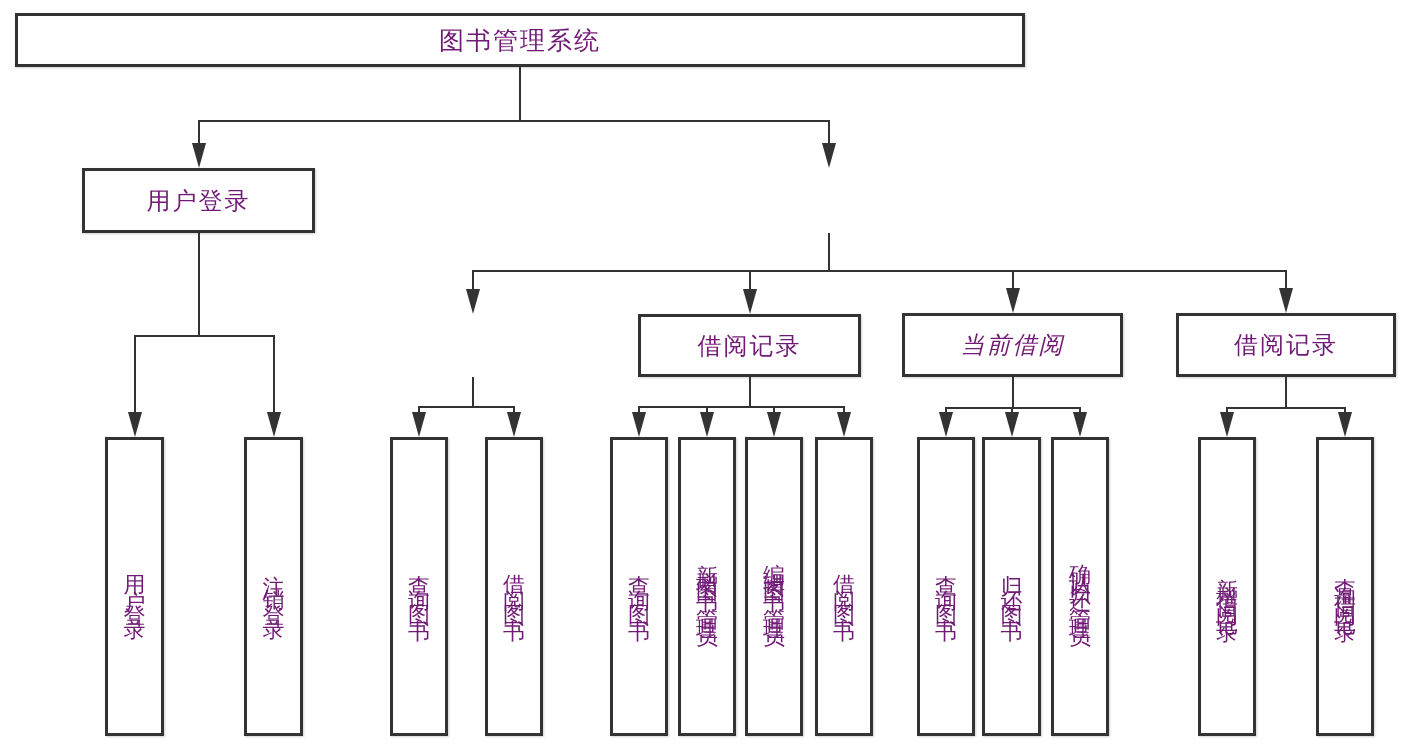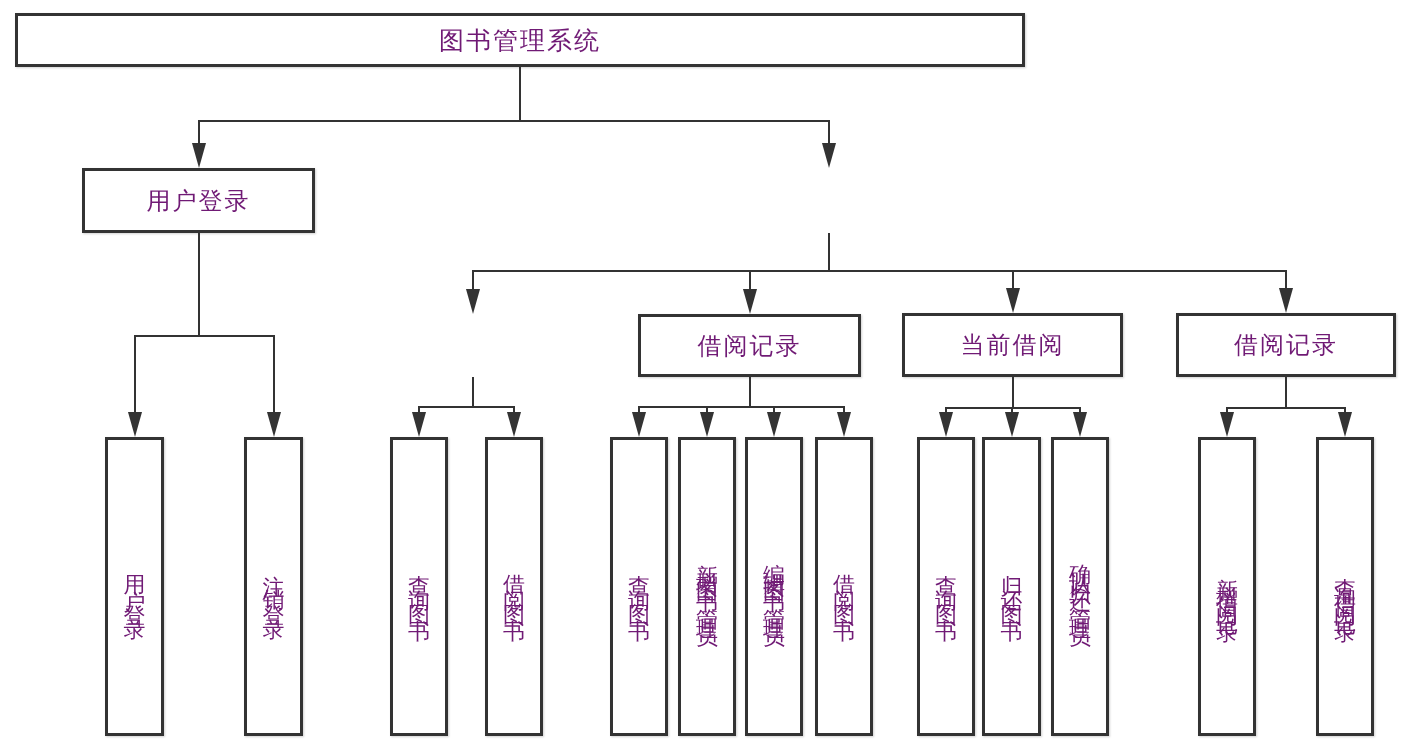--- a/index.html
+++ b/index.html
@@ -62,21 +62,21 @@
 <div id="diagram">
 <div class="node node-h node-root" style="left: 15px; top: 13px; width: 1010px; height: 54px;">
       <span class="label">图书管理系统</span>
     </div>
     <div class="node node-h" style="left: 82px; top: 168px; width: 233px; height: 65px;">
       <span class="label">用户登录</span>
     </div>
     <div class="node node-h" style="left: 638px; top: 314px; width: 223px; height: 63px;">
       <span class="label">借阅记录</span>
     </div>
-    <div class="node node-h" style="left: 902px; top: 313px; width: 221px; height: 64px;">
+    <div class="node node-h" style="left: 902px; top: 313px; width: 221px; height: 64px; font-style: italic;">
       <span class="label">当前借阅</span>
     </div>
     <div class="node node-h" style="left: 1176px; top: 313px; width: 220px; height: 64px;">
       <span class="label">借阅记录</span>
     </div>
     <div class="node node-v" style="left: 105px; top: 437px; width: 59px; height: 299px;">
       <span class="label wide">用户登录</span>
     </div>
     <div class="node node-v" style="left: 244px; top: 437px; width: 59px; height: 299px;">
       <span class="label wide">注销登录</span>

